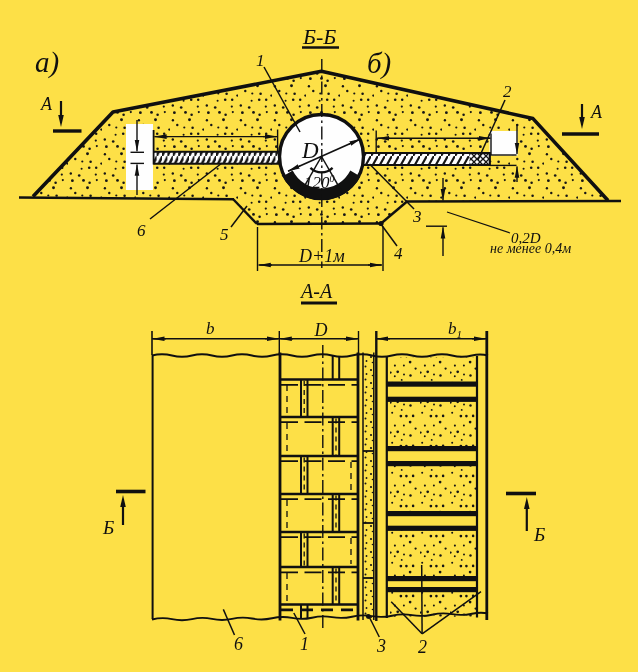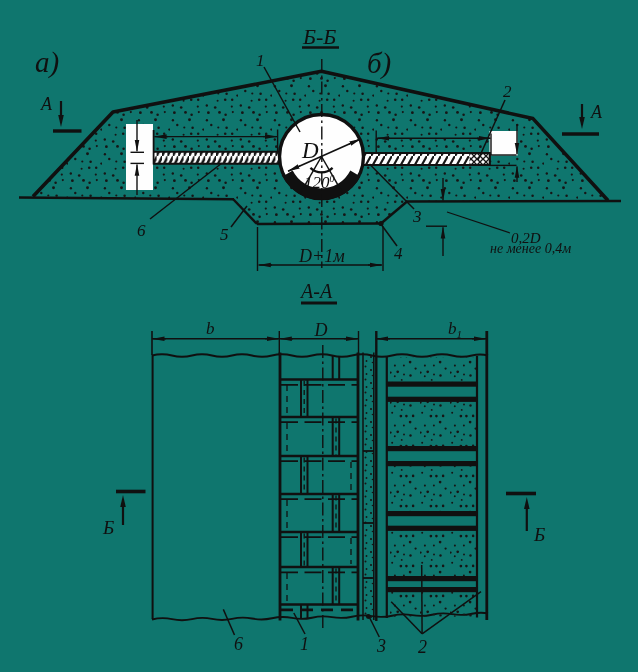--- a/index.html
+++ b/index.html
@@ -1,16 +1,16 @@
 <!DOCTYPE html>
 <html><head>
 <meta charset="utf-8">
 <style>
 html,body{margin:0;padding:0;background:#ffffff;}
-#page{position:relative;width:638px;height:672px;background:#0f766e;
+#page{position:relative;width:638px;height:672px;background:#fde047;
 font-family:"Liberation Serif",serif;}
 svg text{font-family:"Liberation Serif",serif;font-style:italic;fill:#101010;}
 </style>
 </head>
 <body>
 <div id="page">
 <svg width="638" height="672" viewBox="0 0 638 672">
 <defs>
 <pattern id="dots" width="34" height="34" patternUnits="userSpaceOnUse">
 <g fill="#151515">

